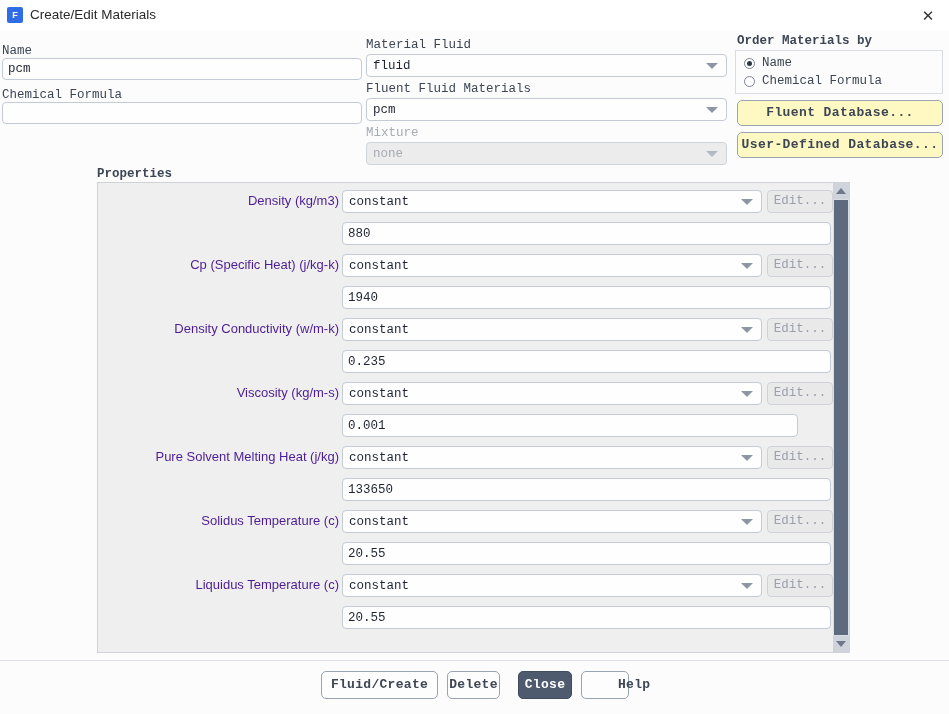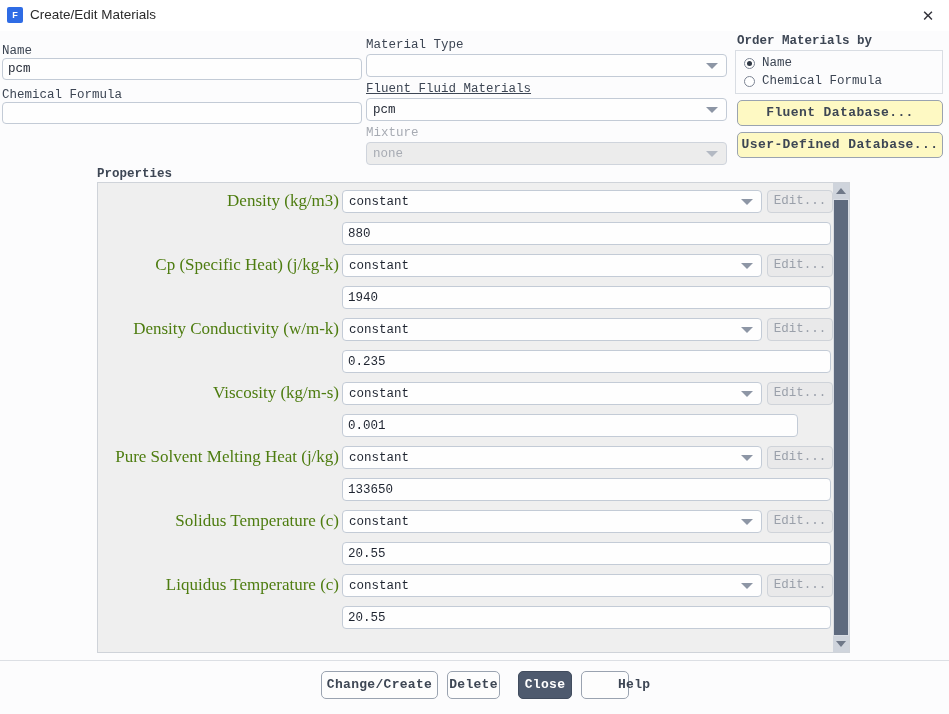--- a/index.html
+++ b/index.html
@@ -187,23 +187,23 @@
     box-sizing: border-box;
     background: #efefef;
     border: 1px solid #cfd3d9;
     overflow: hidden;
   }
   .prop-label {
     position: absolute;
     right: 0;
     width: 300px;
     text-align: right;
-    font-family: Liberation Serif, serif;
-    font-size: 17px;
-    color: #4d7c0f;
+    font-family: Liberation Sans, sans-serif;
+    font-size: 13px;
+    color: #4c1d95;
     line-height: 22px;
     white-space: nowrap;
   }
   .editbtn {
     position: absolute;
     box-sizing: border-box;
     width: 66px; height: 23px;
     background: #e9e9ea;
     border: 1px solid #cfd3d9;
     border-radius: 4px;
@@ -290,26 +290,27 @@
   <div id="title-text">Create/Edit Materials</div>
   <div id="close-x">✕</div>
 </div>
 
 <div class="grp-label" style="left:2px; top:44px;">Name</div>
 <input class="txtfield" style="left: 2px; top: 58px; width: 360px; height: 22px;" value="pcm">
 
 <div class="grp-label" style="left:2px; top:88px;">Chemical Formula</div>
 <input class="txtfield" style="left: 2px; top: 102px; width: 360px; height: 22px;" value="">
 
-<div class="grp-label" style="left:366px; top:38px;">Material Type</div>
+<div class="grp-label" style="left:366px; top:38px;">Material Fluid</div>
 <div class="combo" style="left:366px; top:54px; width:361px; height:23px;">
+  <span class="cval">fluid</span>
   <span class="carrow"></span>
 </div>
 
-<div class="grp-label" style="left:366px; top:82px;text-decoration:underline;">Fluent Fluid Materials</div>
+<div class="grp-label" style="left:366px; top:82px;">Fluent Fluid Materials</div>
 <div class="combo" style="left:366px; top:98px; width:361px; height:23px;">
   <span class="cval">pcm</span>
   <span class="carrow"></span>
 </div>
 
 <div class="grp-label disabled" style="left:366px; top:126px;">Mixture</div>
 <div class="combo disabled" style="left:366px; top:142px; width:361px; height:23px;">
   <span class="cval">none</span>
   <span class="carrow"></span>
 </div>
@@ -388,16 +389,16 @@
   <div class="arrow-btn up">
       <i></i>
     </div>
   <div id="sbar-thumb"></div>
   <div class="arrow-btn down">
       <i></i>
     </div>
 </div>
 
 <div id="footer-sep"></div>
-<div class="footbtn" style="left:321px; top:671px; width:117px;">Change/Create</div>
+<div class="footbtn" style="left:321px; top:671px; width:117px;">Fluid/Create</div>
 <div class="footbtn" style="left:447px; top:671px; width:53px;">Delete</div>
 <div class="footbtn primary" style="left:518px; top:671px; width:54px;">Close</div>
 <div class="footbtn" style="left:581px; top:671px; width:48px;padding-left:36px;">Help</div>
 
 </body></html>

